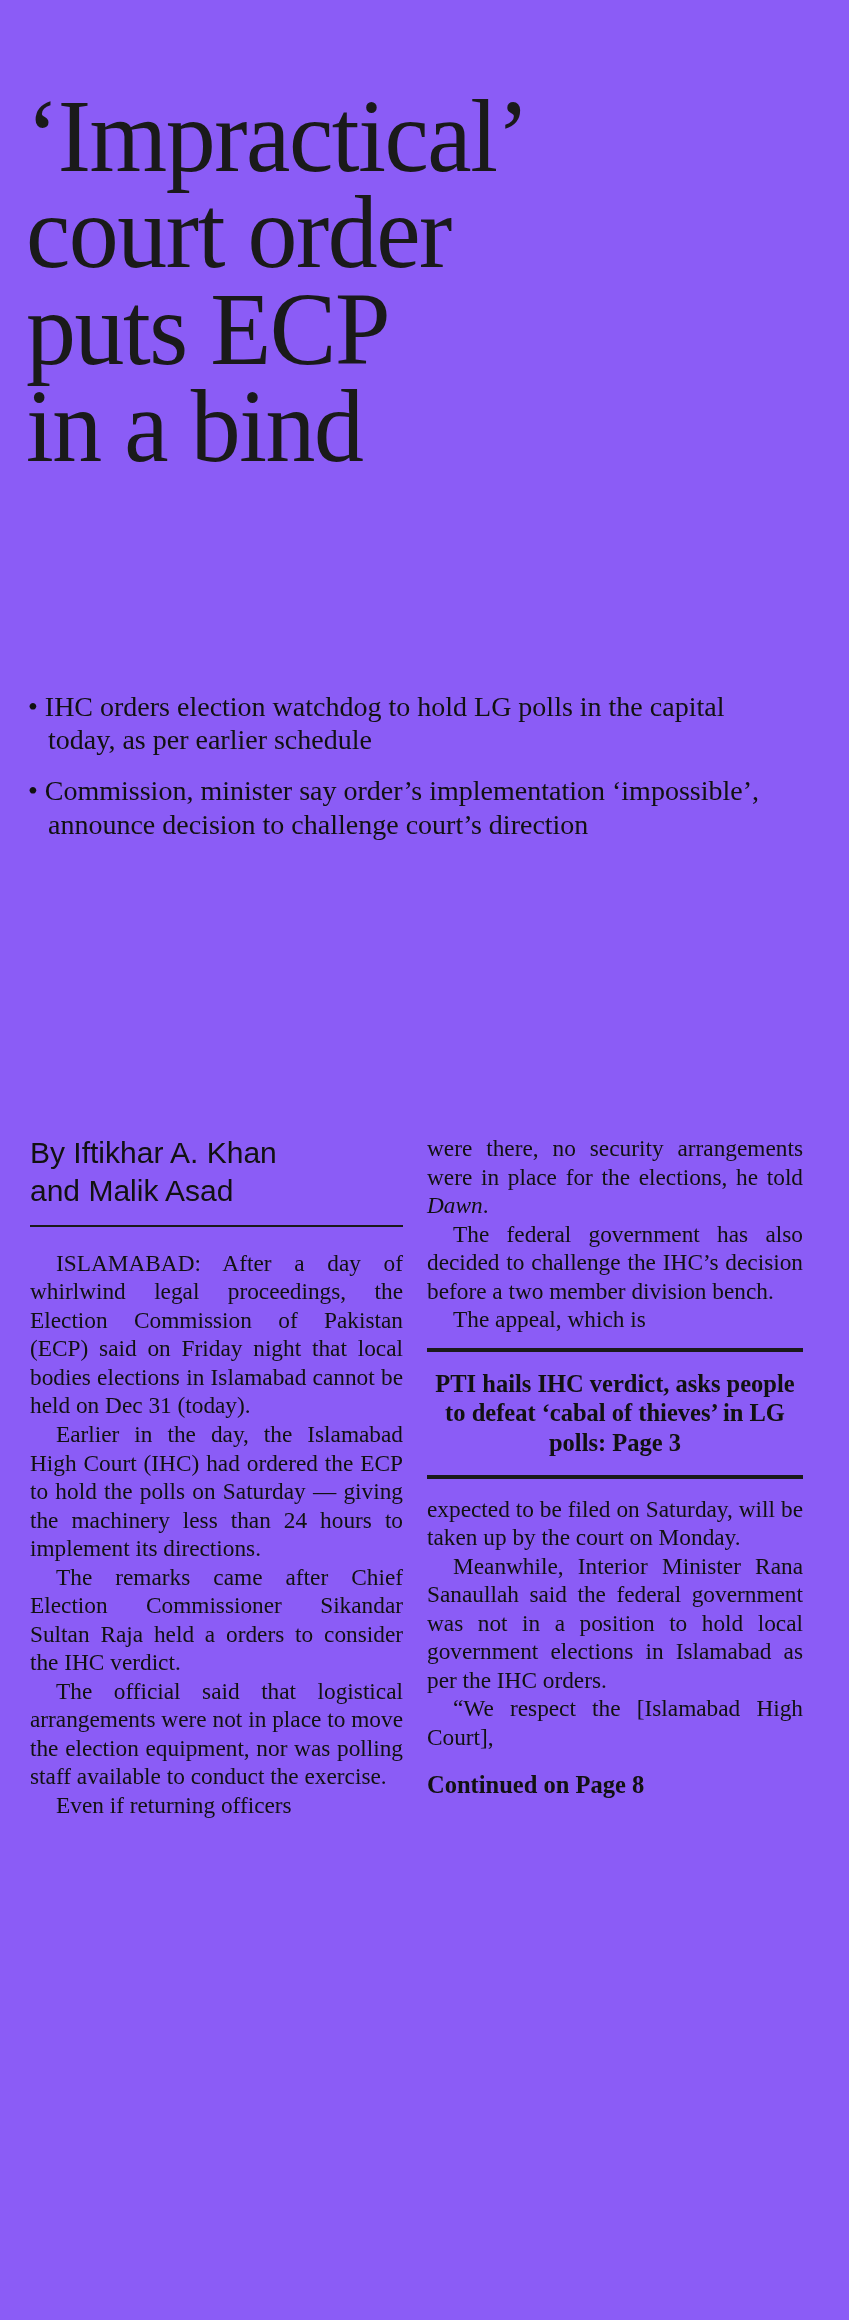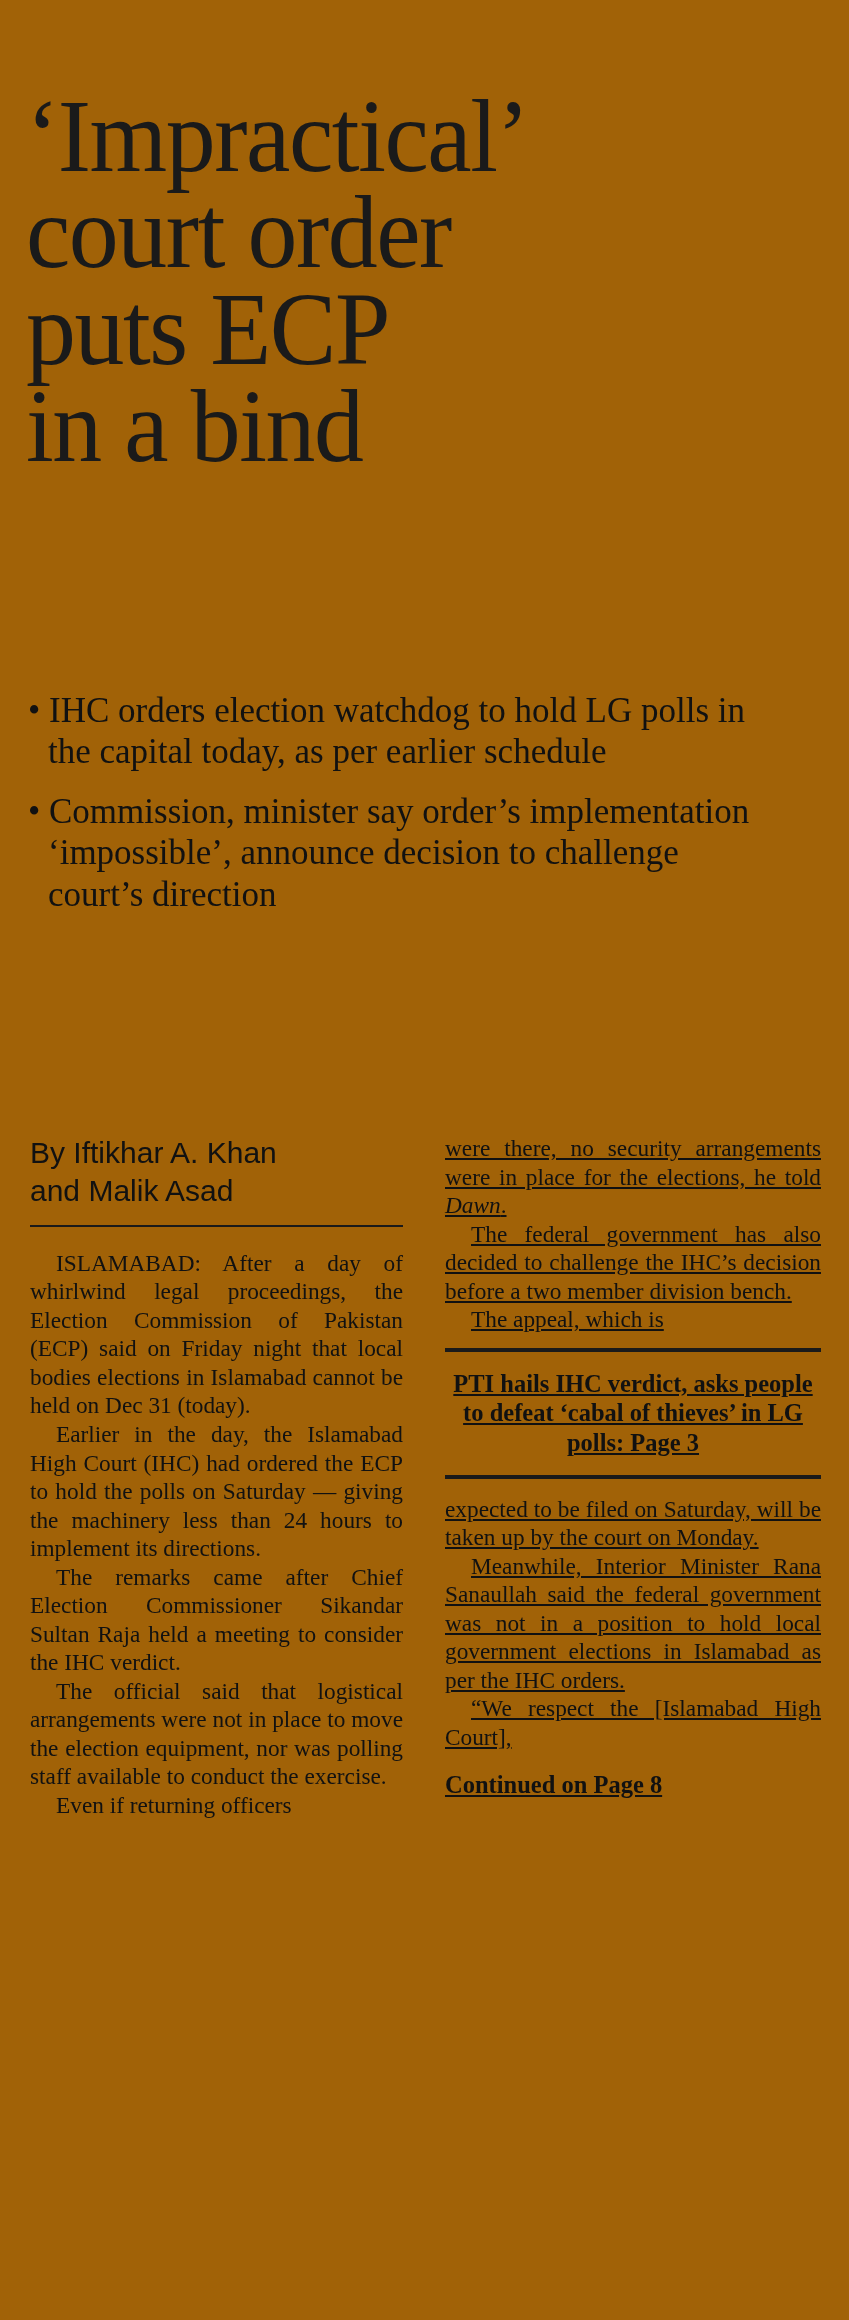--- a/index.html
+++ b/index.html
@@ -4,21 +4,21 @@
 <style>
   html, body {
     margin: 0;
     padding: 0;
     background: #ffffff;
   }
   .page {
     position: relative;
     width: 849px;
     height: 2320px;
-    background: #a16207;
+    background: #8b5cf6;
     margin: 0;
     overflow: hidden;
     font-family: "Liberation Serif", "DejaVu Serif", serif;
     color: #111111;
   }
 
   
   .headline {
     position: absolute;
     left: 26px;
@@ -36,37 +36,37 @@
   .headline .hl-line { display: block; white-space: nowrap; }
 
   
   .deck {
     position: absolute;
     left: 28px;
     top: 690px;
     width: 740px;
   }
   .deck-item {
-    font-size: 35px;
+    font-size: 28px;
     line-height: 1.185;
     font-weight: 400;
     color: #111111;
     margin-bottom: 18px;
     text-indent: -20px;
     padding-left: 20px;
   }
   .deck-item:last-child { margin-bottom: 4px; }
 
   
   .col {
     position: absolute;
     top: 1134px;
   }
   .col-left  { left: 30px;  width: 373px; }
-  .col-right { left: 445px; width: 376px; text-decoration: underline; }
+  .col-right { left: 427px; width: 376px; }
 
   .byline {
     font-family: "Liberation Sans", "DejaVu Sans", sans-serif;
     font-size: 30px;
     line-height: 1.28;
     font-weight: 400;
     color: #111111;
     margin: 0 0 14px 0;
   }
   .byline-rule {
@@ -137,21 +137,21 @@
 
   <div class="col col-left">
     <div class="byline">
       <span>By Iftikhar A. Khan</span><br>
       <span>and Malik Asad</span>
     </div>
     <div class="byline-rule"></div>
 
     <p class="body">ISLAMABAD: After a day of whirlwind legal proceedings, the Election Commission of Pakistan (ECP) said on Friday night that local bodies elections in Islamabad cannot be held on Dec 31 (today).</p>
     <p class="body">Earlier in the day, the Islamabad High Court (IHC) had ordered the ECP to hold the polls on Saturday — giving the machinery less than 24 hours to implement its directions.</p>
-    <p class="body">The remarks came after Chief Election Commissioner Sikandar Sultan Raja held a meeting to consider the IHC verdict.</p>
+    <p class="body">The remarks came after Chief Election Commissioner Sikandar Sultan Raja held a orders to consider the IHC verdict.</p>
     <p class="body">The official said that logistical arrangements were not in place to move the election equipment, nor was polling staff available to conduct the exercise.</p>
     <p class="body">Even if returning officers</p>
   </div>
 
   <div class="col col-right">
     <p class="body flush">
       <span>were there, no security arrangements were in place for the elections, he told </span><i>Dawn</i><span>.</span>
     </p>
     <p class="body">The federal government has also decided to challenge the IHC’s decision before a two member division bench.</p>
     <p class="body">The appeal, which is</p>

